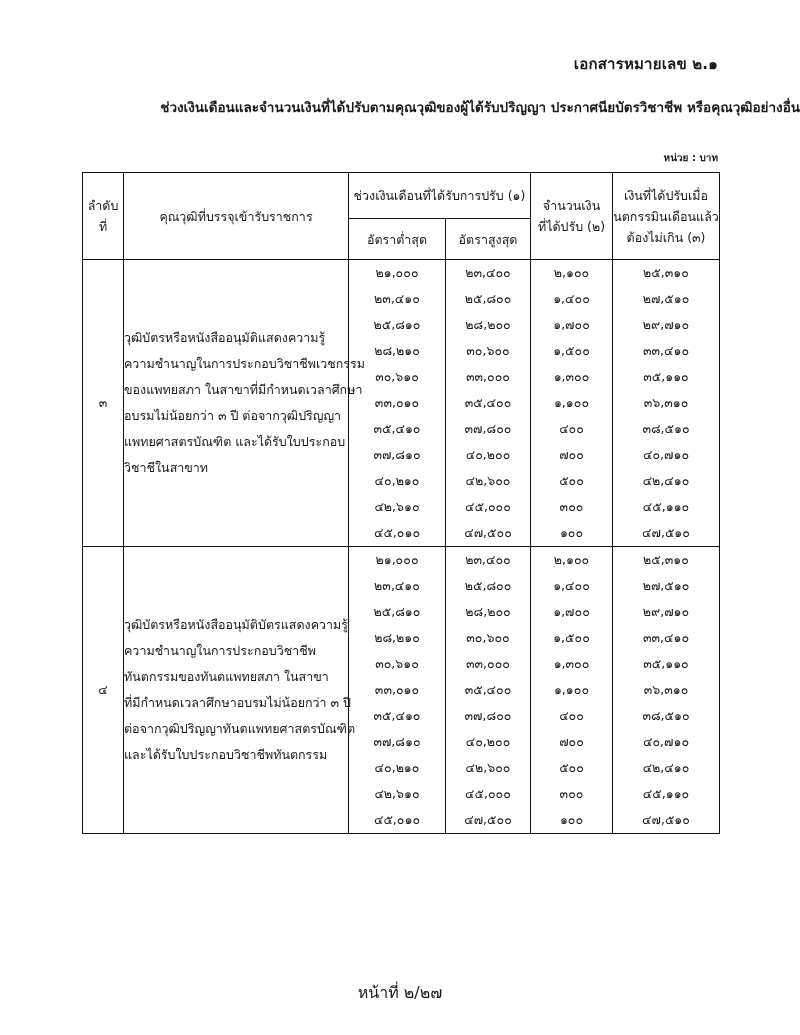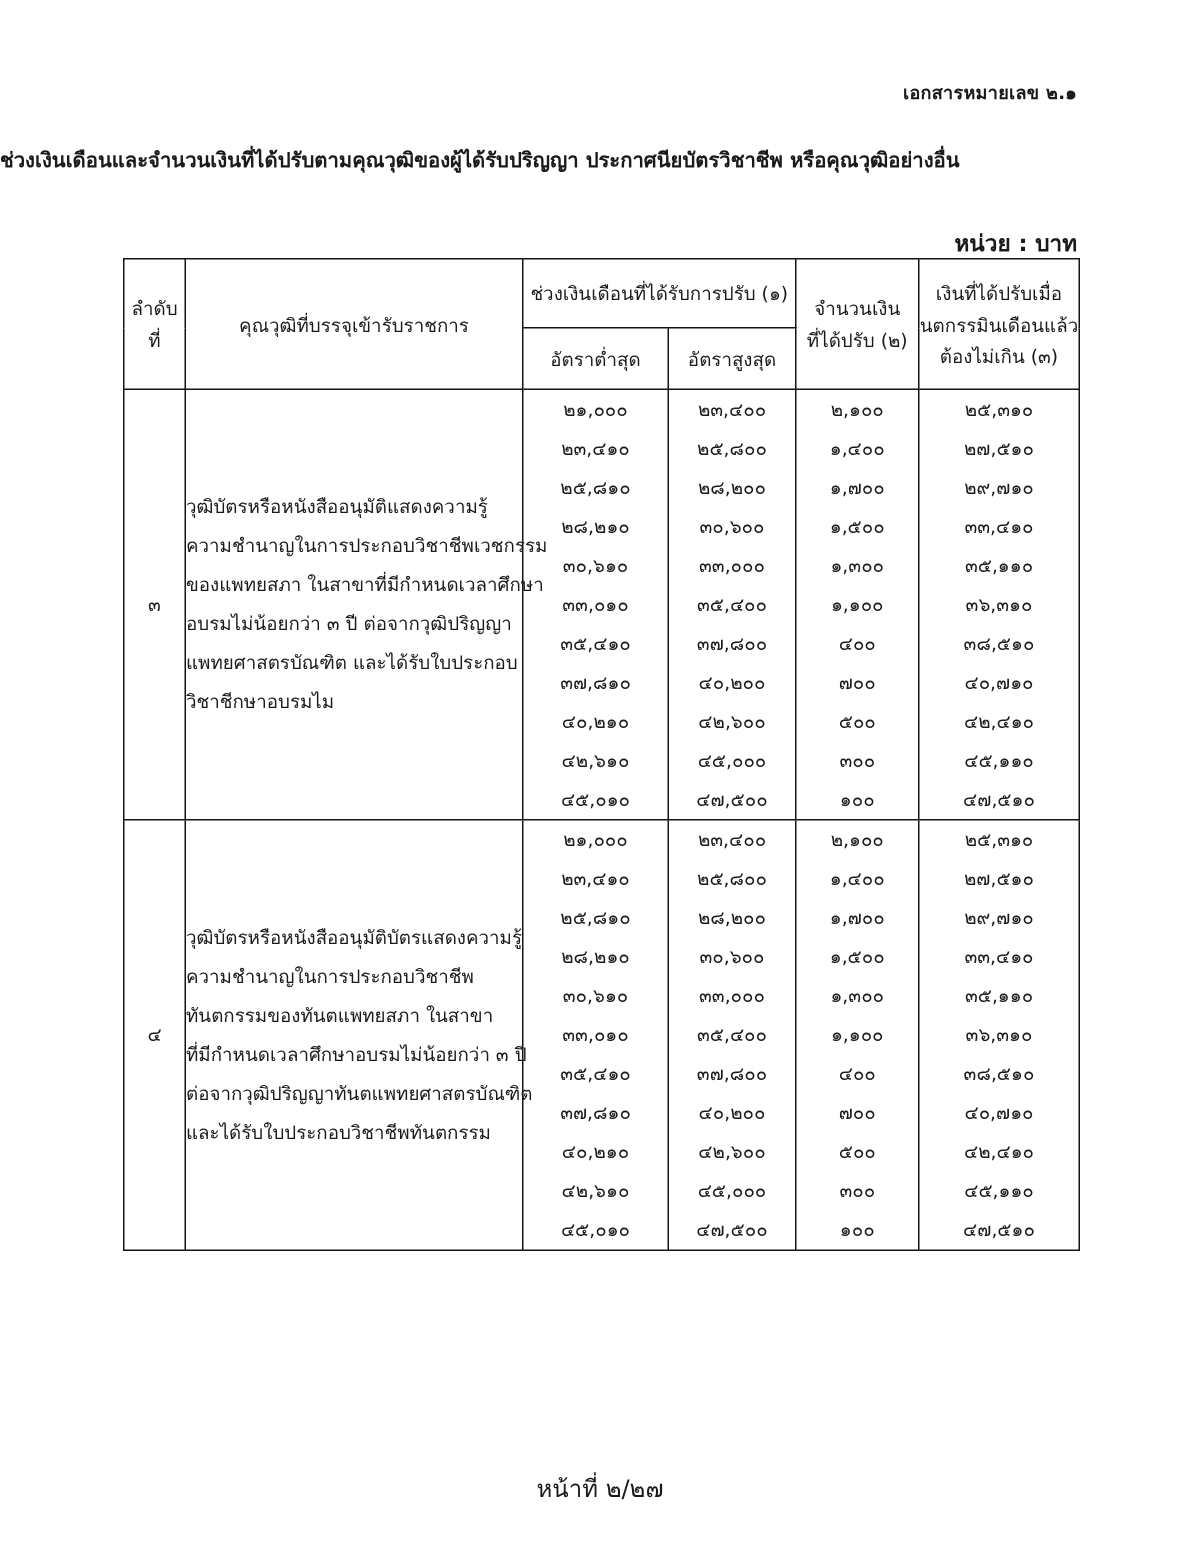--- a/index.html
+++ b/index.html
@@ -20,47 +20,47 @@
     width: 800px;
     height: 1035px;
     box-sizing: border-box;
   }
 
   
   .doc-no {
     position: absolute;
     top: 52px;
     right: 82px;
-    font-size: 12px;
+    font-size: 15px;
     font-weight: bold;
     letter-spacing: 0.2px;
     white-space: nowrap;
   }
 
   
   .title-block {
     position: absolute;
     top: 92px;
     left: 0;
     width: 800px;
-    text-align: left;
+    text-align: right;
   }
   .title-line {
     font-size: 13.5px;
     font-weight: bold;
     line-height: 30px;
     white-space: nowrap;
   }
 
   
   .unit-label {
     position: absolute;
     top: 150px;
     right: 82px;
-    font-size: 15px;
+    font-size: 10px;
     font-weight: bold;
     white-space: nowrap;
   }
 
   
   .tbl-wrap {
     position: absolute;
     left: 82px;
     top: 172px;
     width: 637px;
@@ -183,21 +183,21 @@
       </thead>
       <tbody id="tbody">
           <tr>
             <td class="seq">๓</td>
             <td class="qual">
               <div class="qline">วุฒิบัตรหรือหนังสืออนุมัติแสดงความรู้</div>
               <div class="qline">ความชำนาญในการประกอบวิชาชีพเวชกรรม</div>
               <div class="qline">ของแพทยสภา ในสาขาที่มีกำหนดเวลาศึกษา</div>
               <div class="qline">อบรมไม่น้อยกว่า ๓ ปี ต่อจากวุฒิปริญญา</div>
               <div class="qline">แพทยศาสตรบัณฑิต และได้รับใบประกอบ</div>
-              <div class="qline">วิชาชีกษาอบรมไม</div>
+              <div class="qline">วิชาชีในสาขาท</div>
             </td>
             <td class="numcol">
               <div class="nline">๒๑,๐๐๐</div>
               <div class="nline">๒๓,๔๑๐</div>
               <div class="nline">๒๕,๘๑๐</div>
               <div class="nline">๒๘,๒๑๐</div>
               <div class="nline">๓๐,๖๑๐</div>
               <div class="nline">๓๓,๐๑๐</div>
               <div class="nline">๓๕,๔๑๐</div>
               <div class="nline">๓๗,๘๑๐</div>

